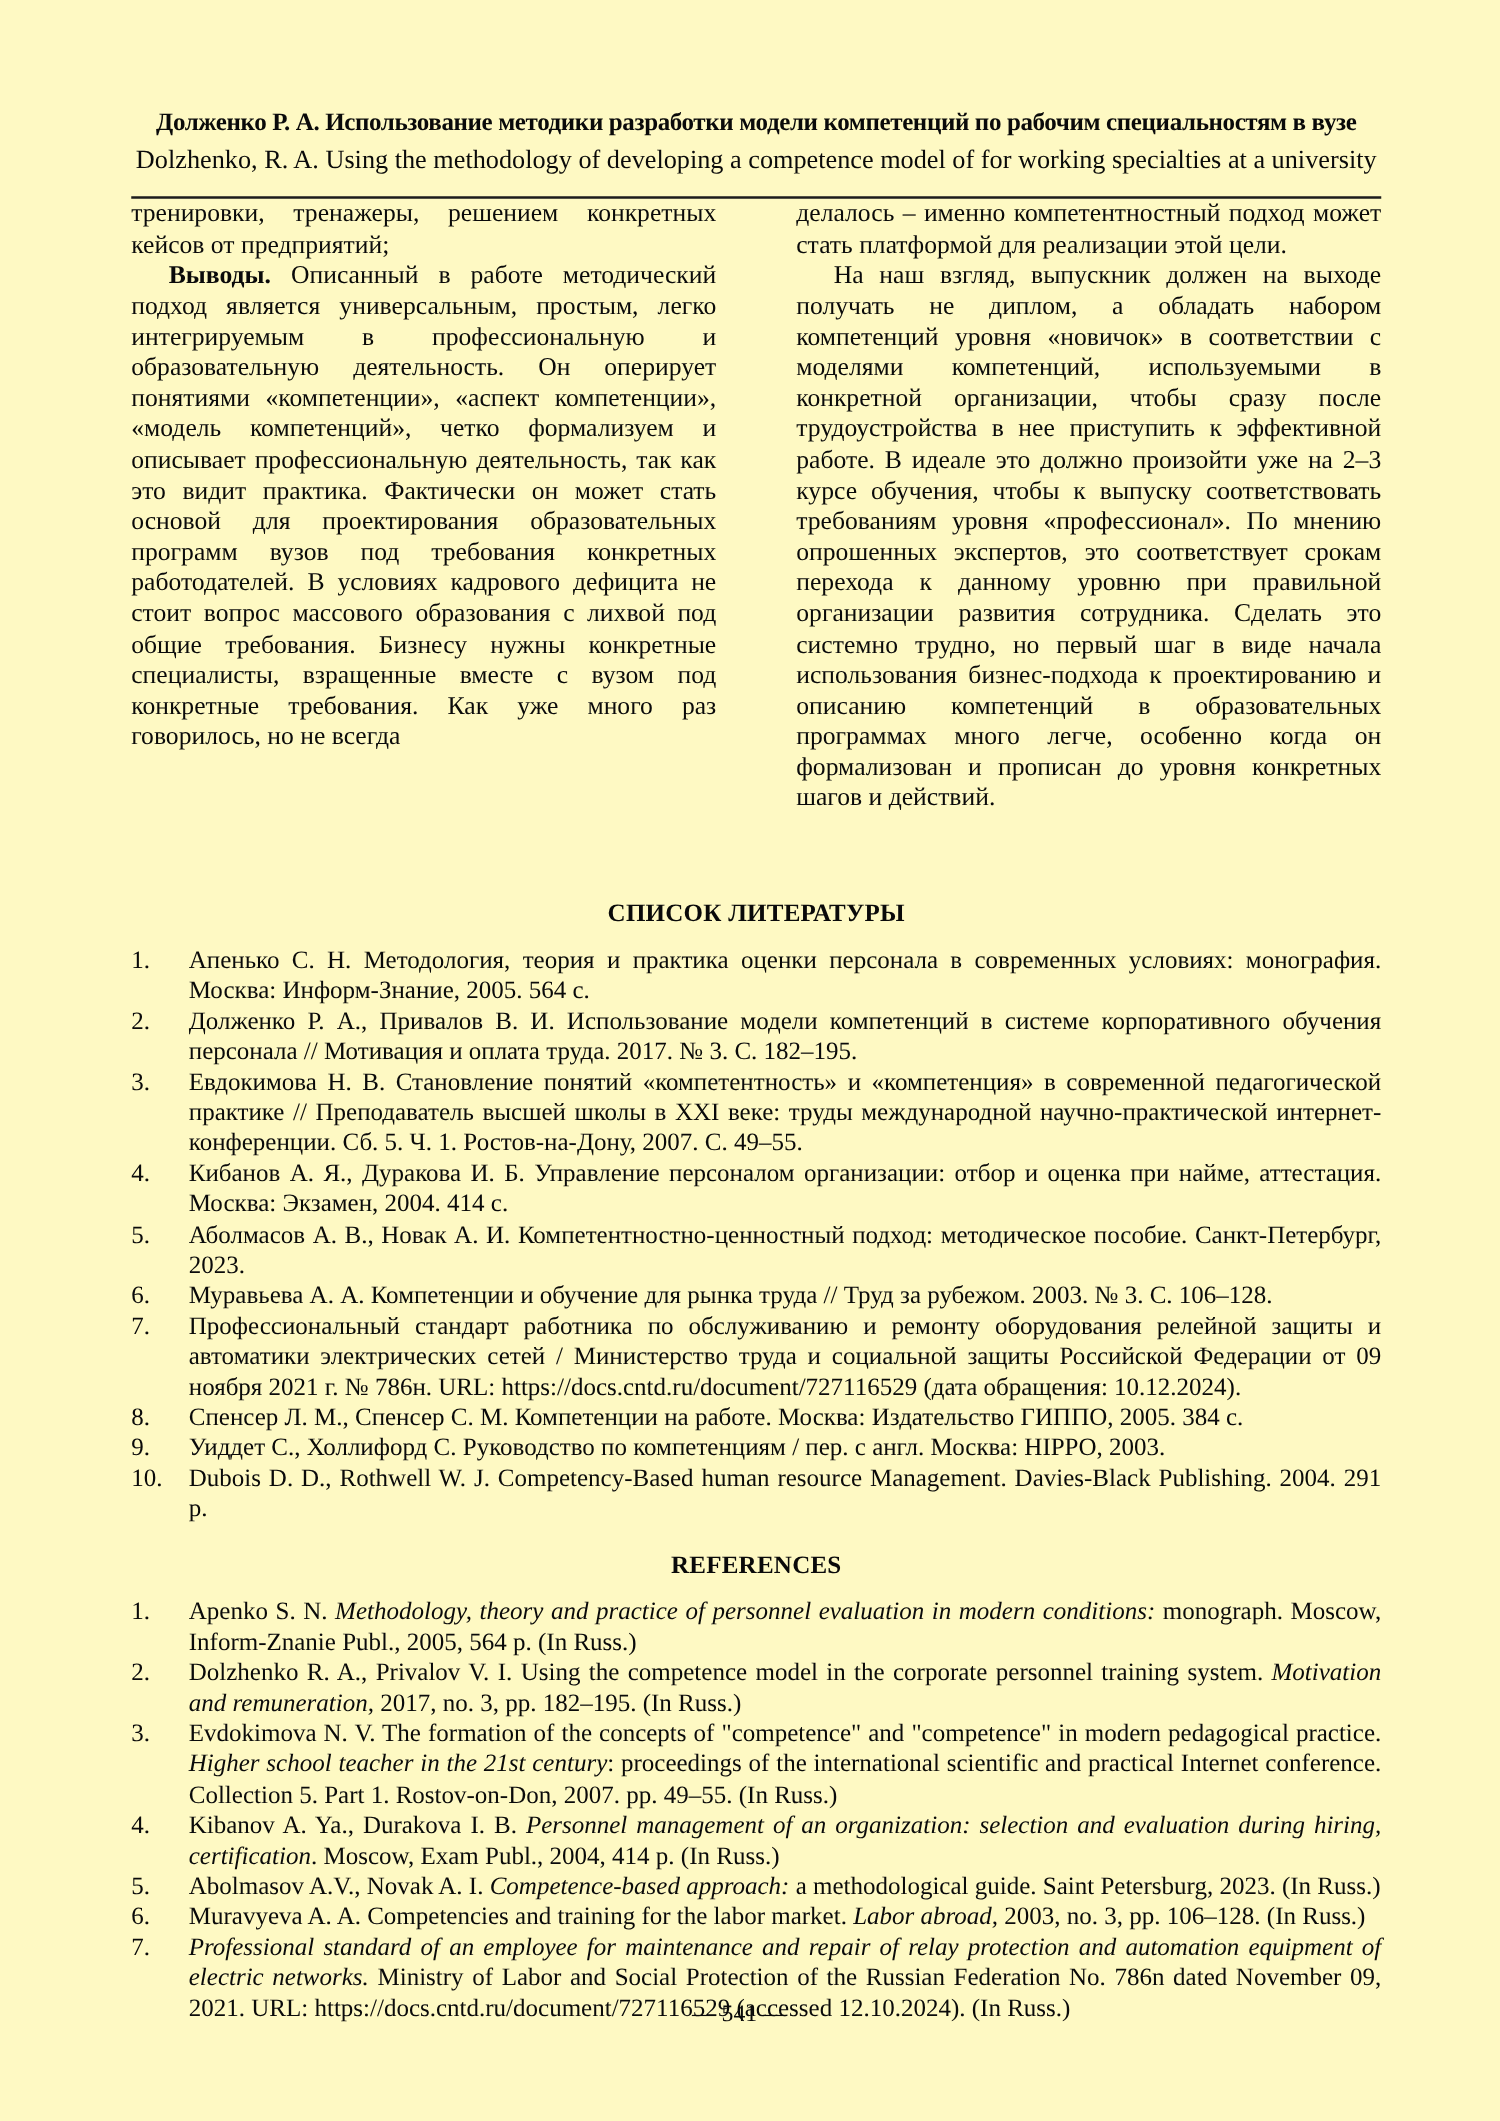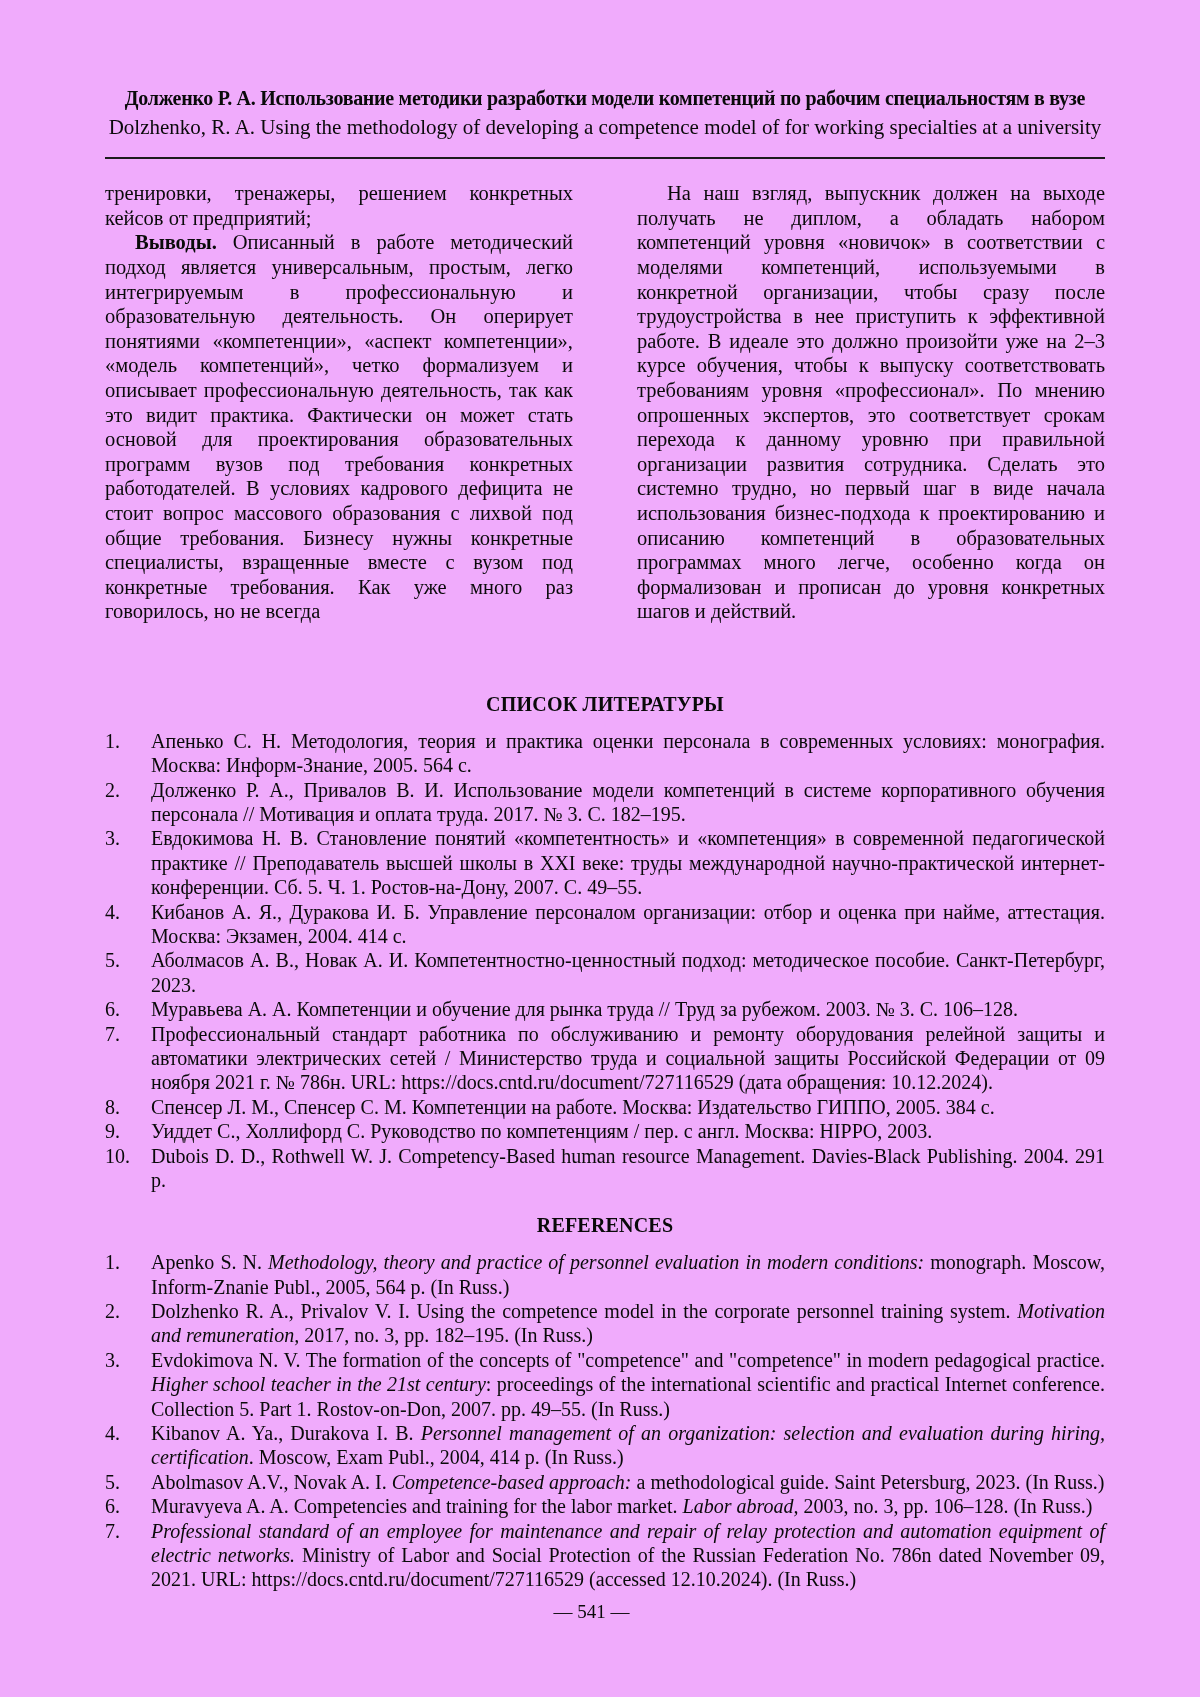--- a/index.html
+++ b/index.html
@@ -2,21 +2,21 @@
 <html lang="ru"><head>
 <meta charset="utf-8">
 <style>
   html, body { margin: 0; padding: 0; background: #ffffff; }
   .page {
     position: relative;
     width: 1200px;
     height: 1697px;
     box-sizing: border-box;
     padding: 86px 95px 0 105px;
-    background: #f0abfc;
+    background: #fef9c3;
     color: #0a0a0a;
     font-family: "Liberation Serif", "DejaVu Serif", serif;
     overflow: hidden;
   }
   
   .hdr { text-align: center; }
   .title-ru {
     font-weight: bold;
     font-size: 20px;
     letter-spacing: -0.3px;
@@ -29,21 +29,20 @@
   }
   .hdr-rule {
     border: none;
     border-top: 2.5px solid #1c1c1c;
     margin: 17px 0 0 0;
   }
   
   .columns {
     display: flex;
     gap: 64px;
-    margin-top: 22px;
   }
   .col {
     width: 472px;
     text-align: justify;
     font-size: 20.5px;
     line-height: 1.2;
   }
   .para { margin: 0; }
   .para.indent { text-indent: 30px; }
   .b { font-weight: bold; }
@@ -86,20 +85,21 @@
     <div class="title-en">Dolzhenko, R. A. Using the methodology of developing a competence model of for working specialties at a university</div>
     <hr class="hdr-rule">
   </header>
 
   <section class="columns">
     <div class="col" id="col-left" lang="ru">
         <p class="para"><span>тренировки, тренажеры, решением конкретных кейсов от предприятий;</span></p>
         <p class="para indent"><span class="b">Выводы.</span><span> Описанный в работе методический подход является универсальным, простым, легко интегрируемым в профессиональную и образовательную деятельность. Он оперирует понятиями «компетенции», «аспект компетенции», «модель компетенций», четко формализуем и описывает профессиональную деятельность, так как это видит практика. Фактически он может стать основой для проектирования образовательных программ вузов под требования конкретных работодателей. В условиях кадрового дефицита не стоит вопрос массового образования с лихвой под общие требования. Бизнесу нужны конкретные специалисты, взращенные вместе с вузом под конкретные требования. Как уже много раз говорилось, но не всегда</span></p>
       </div>
     <div class="col" id="col-right" lang="ru">
+        <p class="para"><span>делалось – именно компетентностный подход может стать платформой для реализации этой цели.</span></p>
         <p class="para indent"><span>На наш взгляд, выпускник должен на выходе получать не диплом, а обладать набором компетенций уровня «новичок» в соответствии с моделями компетенций, используемыми в конкретной организации, чтобы сразу после трудоустройства в нее приступить к эффективной работе. В идеале это должно произойти уже на 2–3 курсе обучения, чтобы к выпуску соответствовать требованиям уровня «профессионал». По мнению опрошенных экспертов, это соответствует срокам перехода к данному уровню при правильной организации развития сотрудника. Сделать это системно трудно, но первый шаг в виде начала использования бизнес-подхода к проектированию и описанию компетенций в образовательных программах много легче, особенно когда он формализован и прописан до уровня конкретных шагов и действий.</span></p>
       </div>
   </section>
 
   <section class="refsec-lit">
     <h2 class="section-heading">СПИСОК ЛИТЕРАТУРЫ</h2>
     <div class="reflist" id="lit-list" lang="ru">
         <div class="ref-item">
           <span class="num">1.</span>
           <span class="txt"><span>Апенько С. Н. Методология, теория и практика оценки персонала в современных условиях: монография. Москва: Информ-Знание, 2005. 564 с.</span></span>

